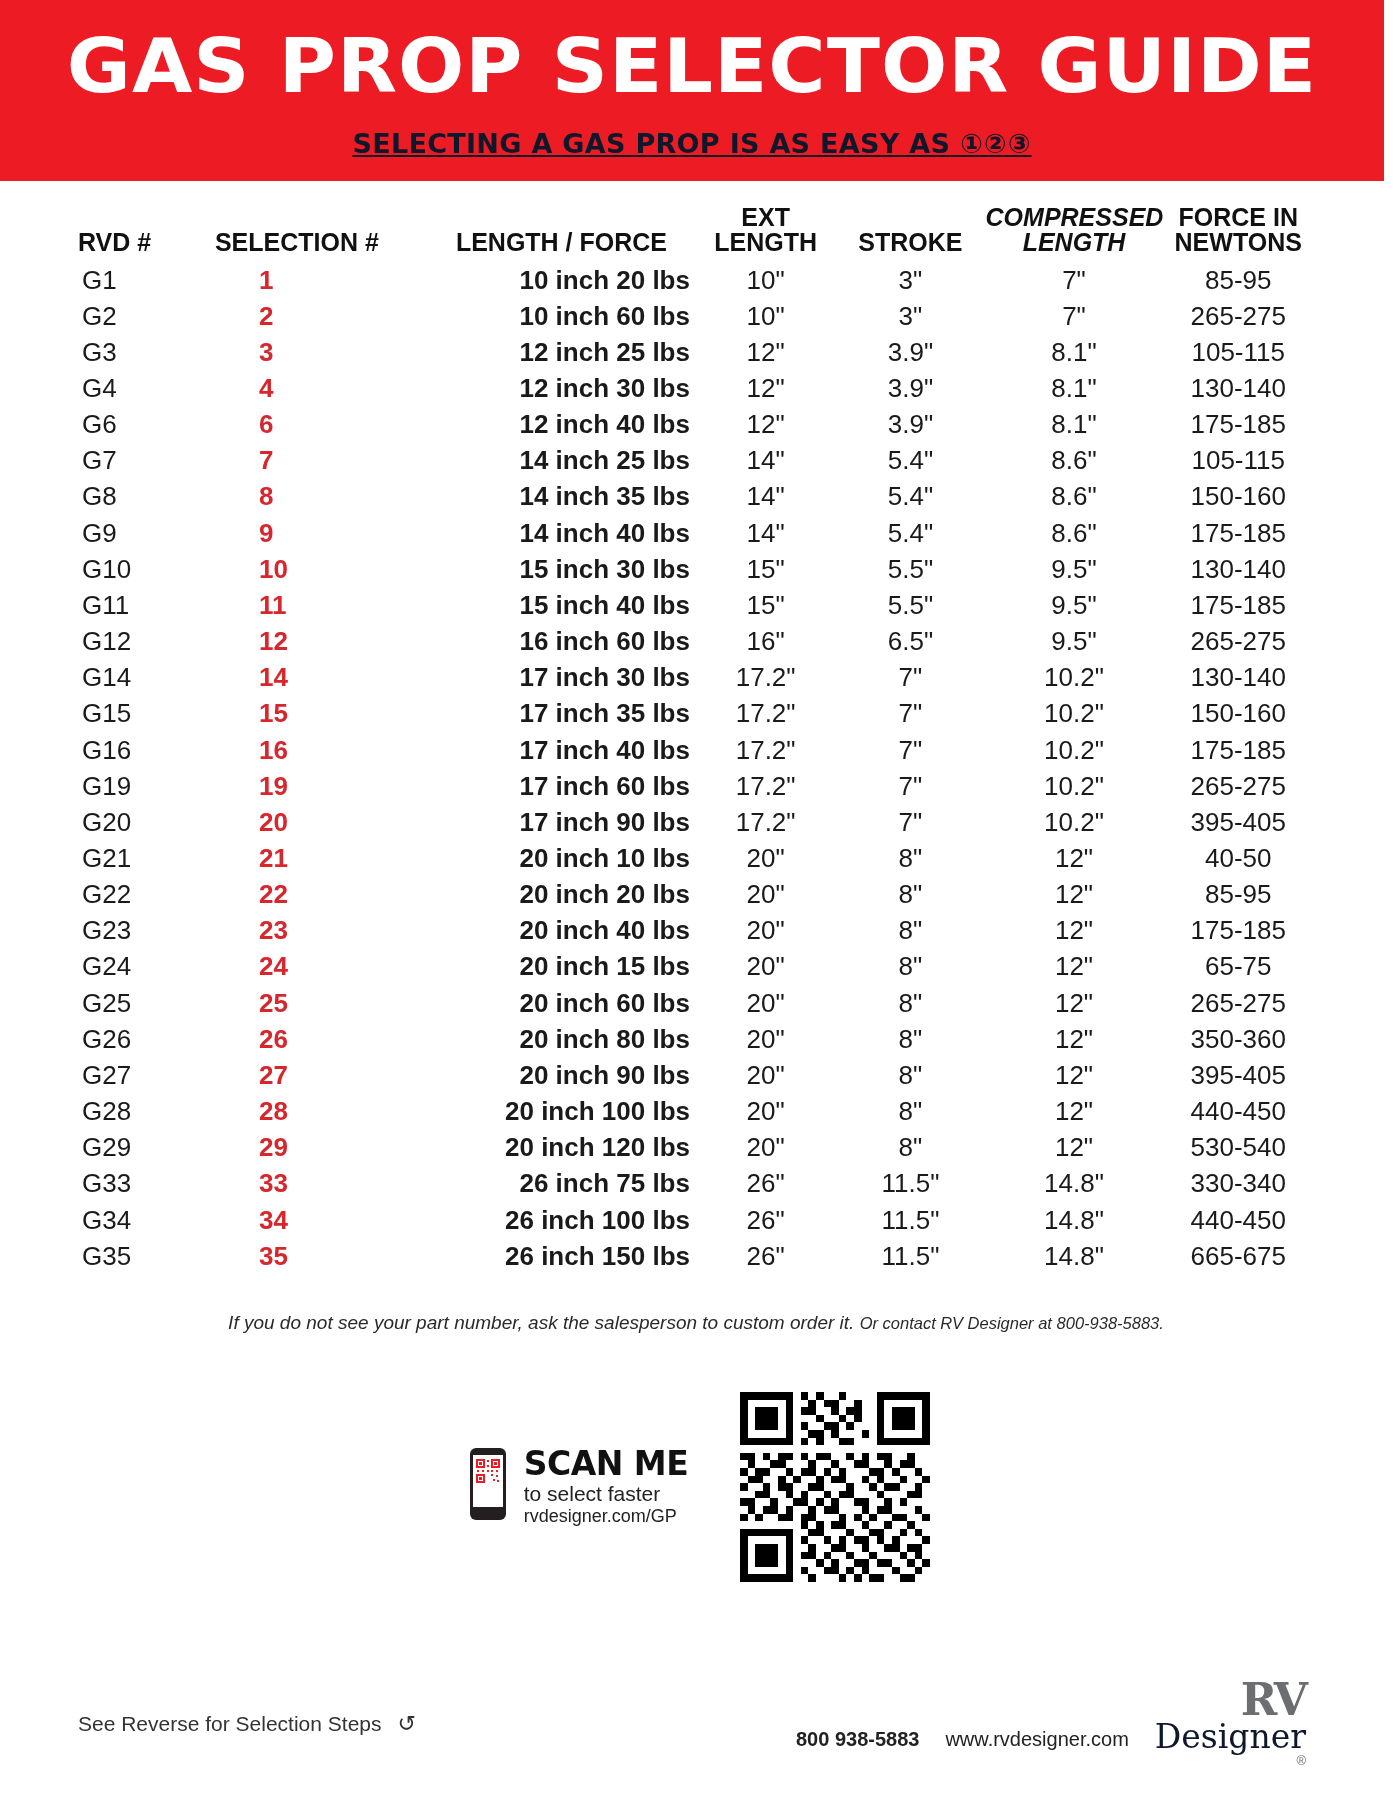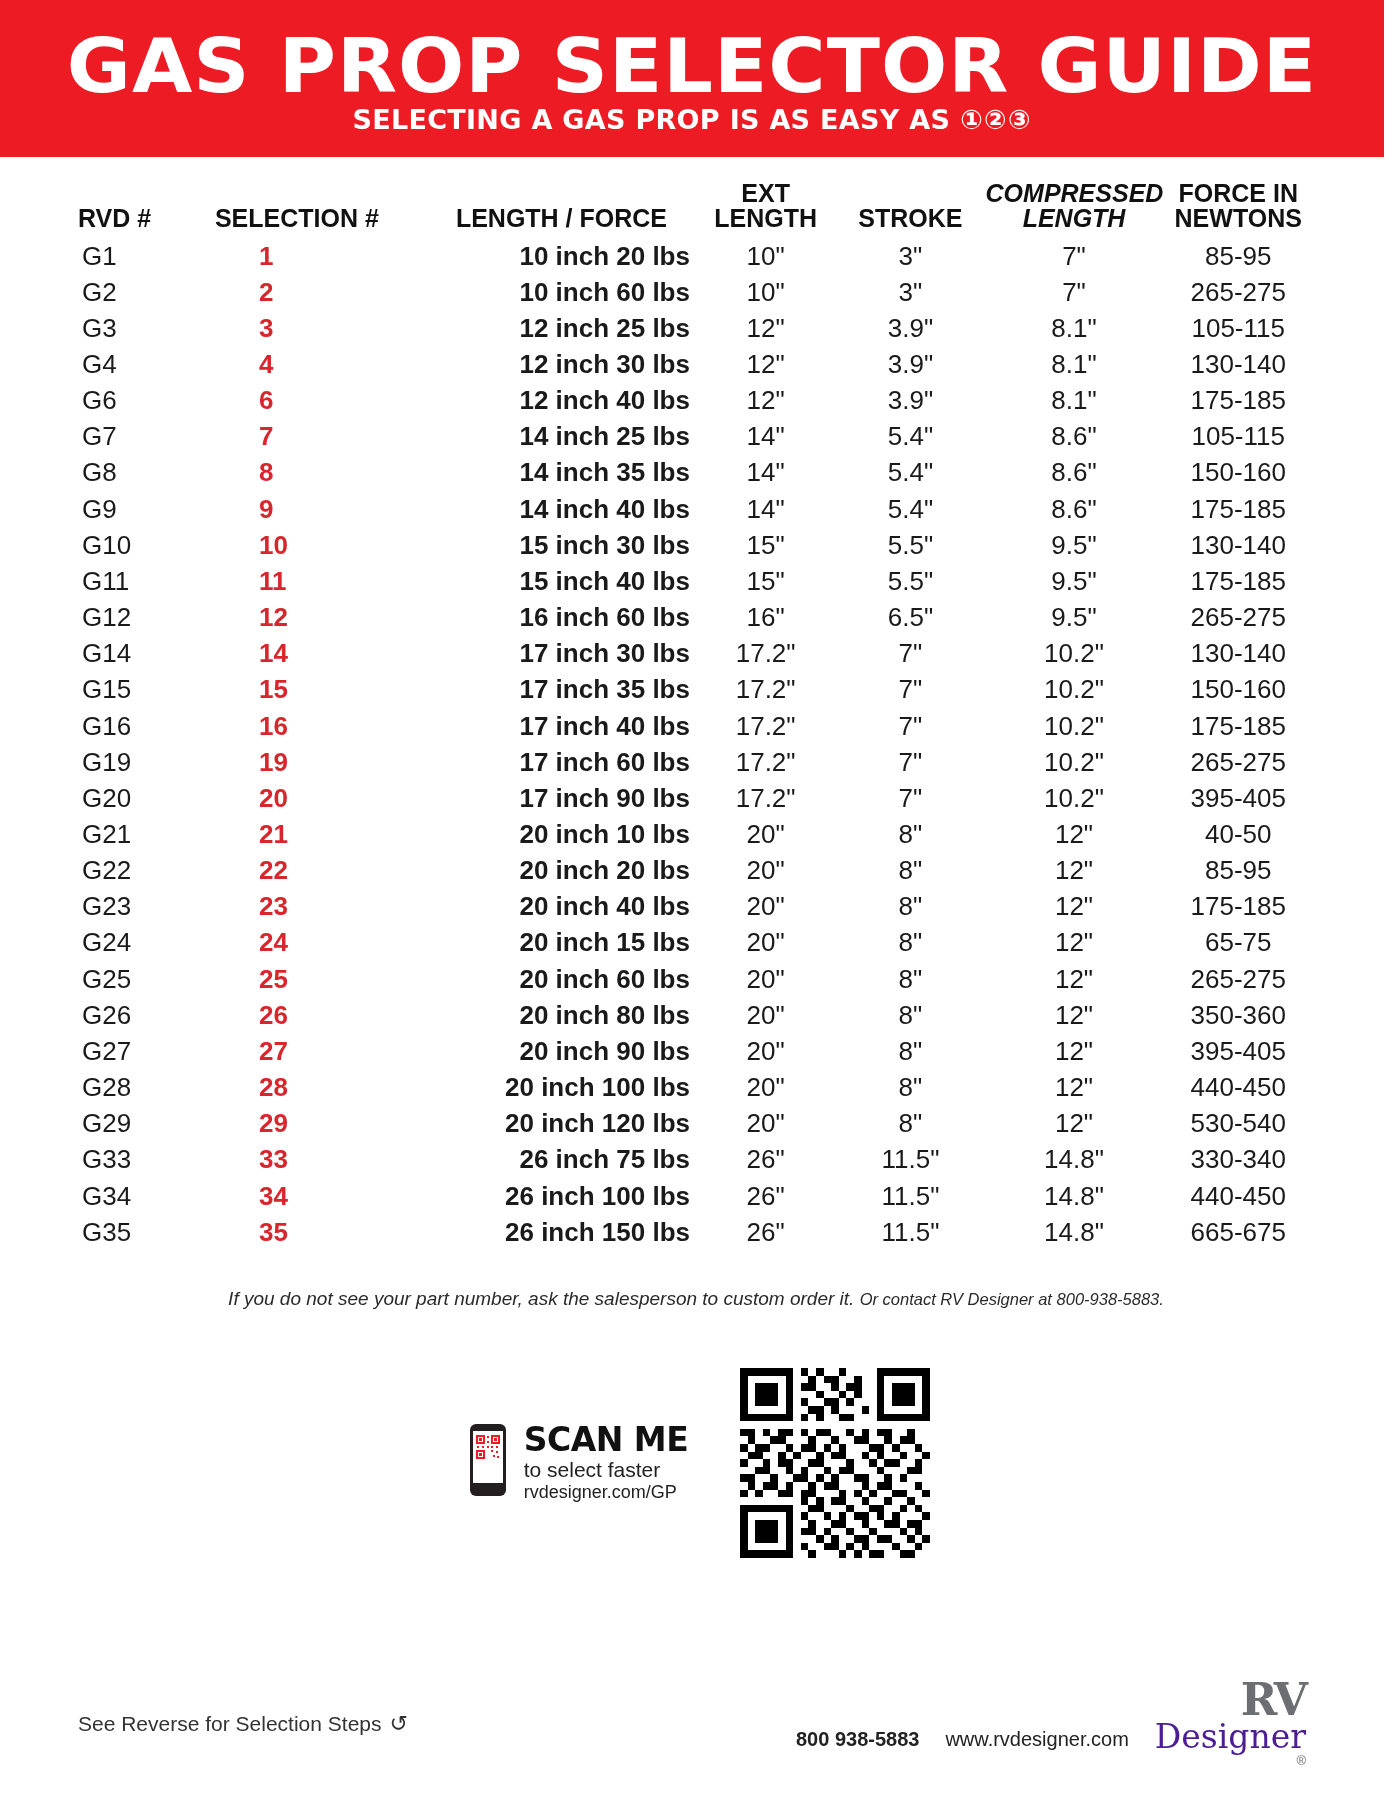--- a/index.html
+++ b/index.html
@@ -34,26 +34,27 @@
     font-family: "DejaVu Sans", sans-serif;
     font-weight: bold;
     font-size: 75px;
     letter-spacing: 1px;
     line-height: 0.98;
     transform: scaleX(1.04);
     margin: 0;
     padding: 0 20px;
   }
   .banner-sub {
-    color: #ffffff;
+    color: #0f172a;
     font-family: "DejaVu Sans", sans-serif;
     font-weight: bold;
     font-size: 27px;
     letter-spacing: 0.3px;
-    margin-top: 0;
+    margin-top: 24px;
+    text-decoration: underline;
   }
   .circ-nums { font-size: 27px; letter-spacing: 1px; }
 
   
   .table-wrap {
     padding: 24px 70px 0 78px;
   }
   table.guide {
     width: 100%;
     border-collapse: collapse;
@@ -198,21 +199,21 @@
     padding: 0 78px;
     display: flex;
     align-items: center;
     justify-content: space-between;
   }
   .reverse-note {
     font-size: 21px;
     color: #333;
     display: flex;
     align-items: center;
-    gap: 8px;
+    gap: 16px;
   }
   .reverse-note .arrow { font-size: 22px; }
   .contact {
     display: flex;
     align-items: center;
     gap: 26px;
     font-size: 20px;
     font-weight: bold;
     color: #222;
     margin-left: auto;
@@ -229,21 +230,21 @@
     font-family: "DejaVu Serif", serif;
     font-weight: bold;
     font-size: 44px;
     color: #6d6e71;
     line-height: 0.9;
     letter-spacing: -2px;
   }
   .logo-designer {
     font-family: "DejaVu Serif", serif;
     font-size: 33px;
-    color: #4c1d95;
+    color: #0f172a;
     line-height: 1;
   }
   .logo-reg {
     font-size: 13px;
     color: #6d6e71;
     vertical-align: super;
   }
 </style>
 </head>
 <body>

